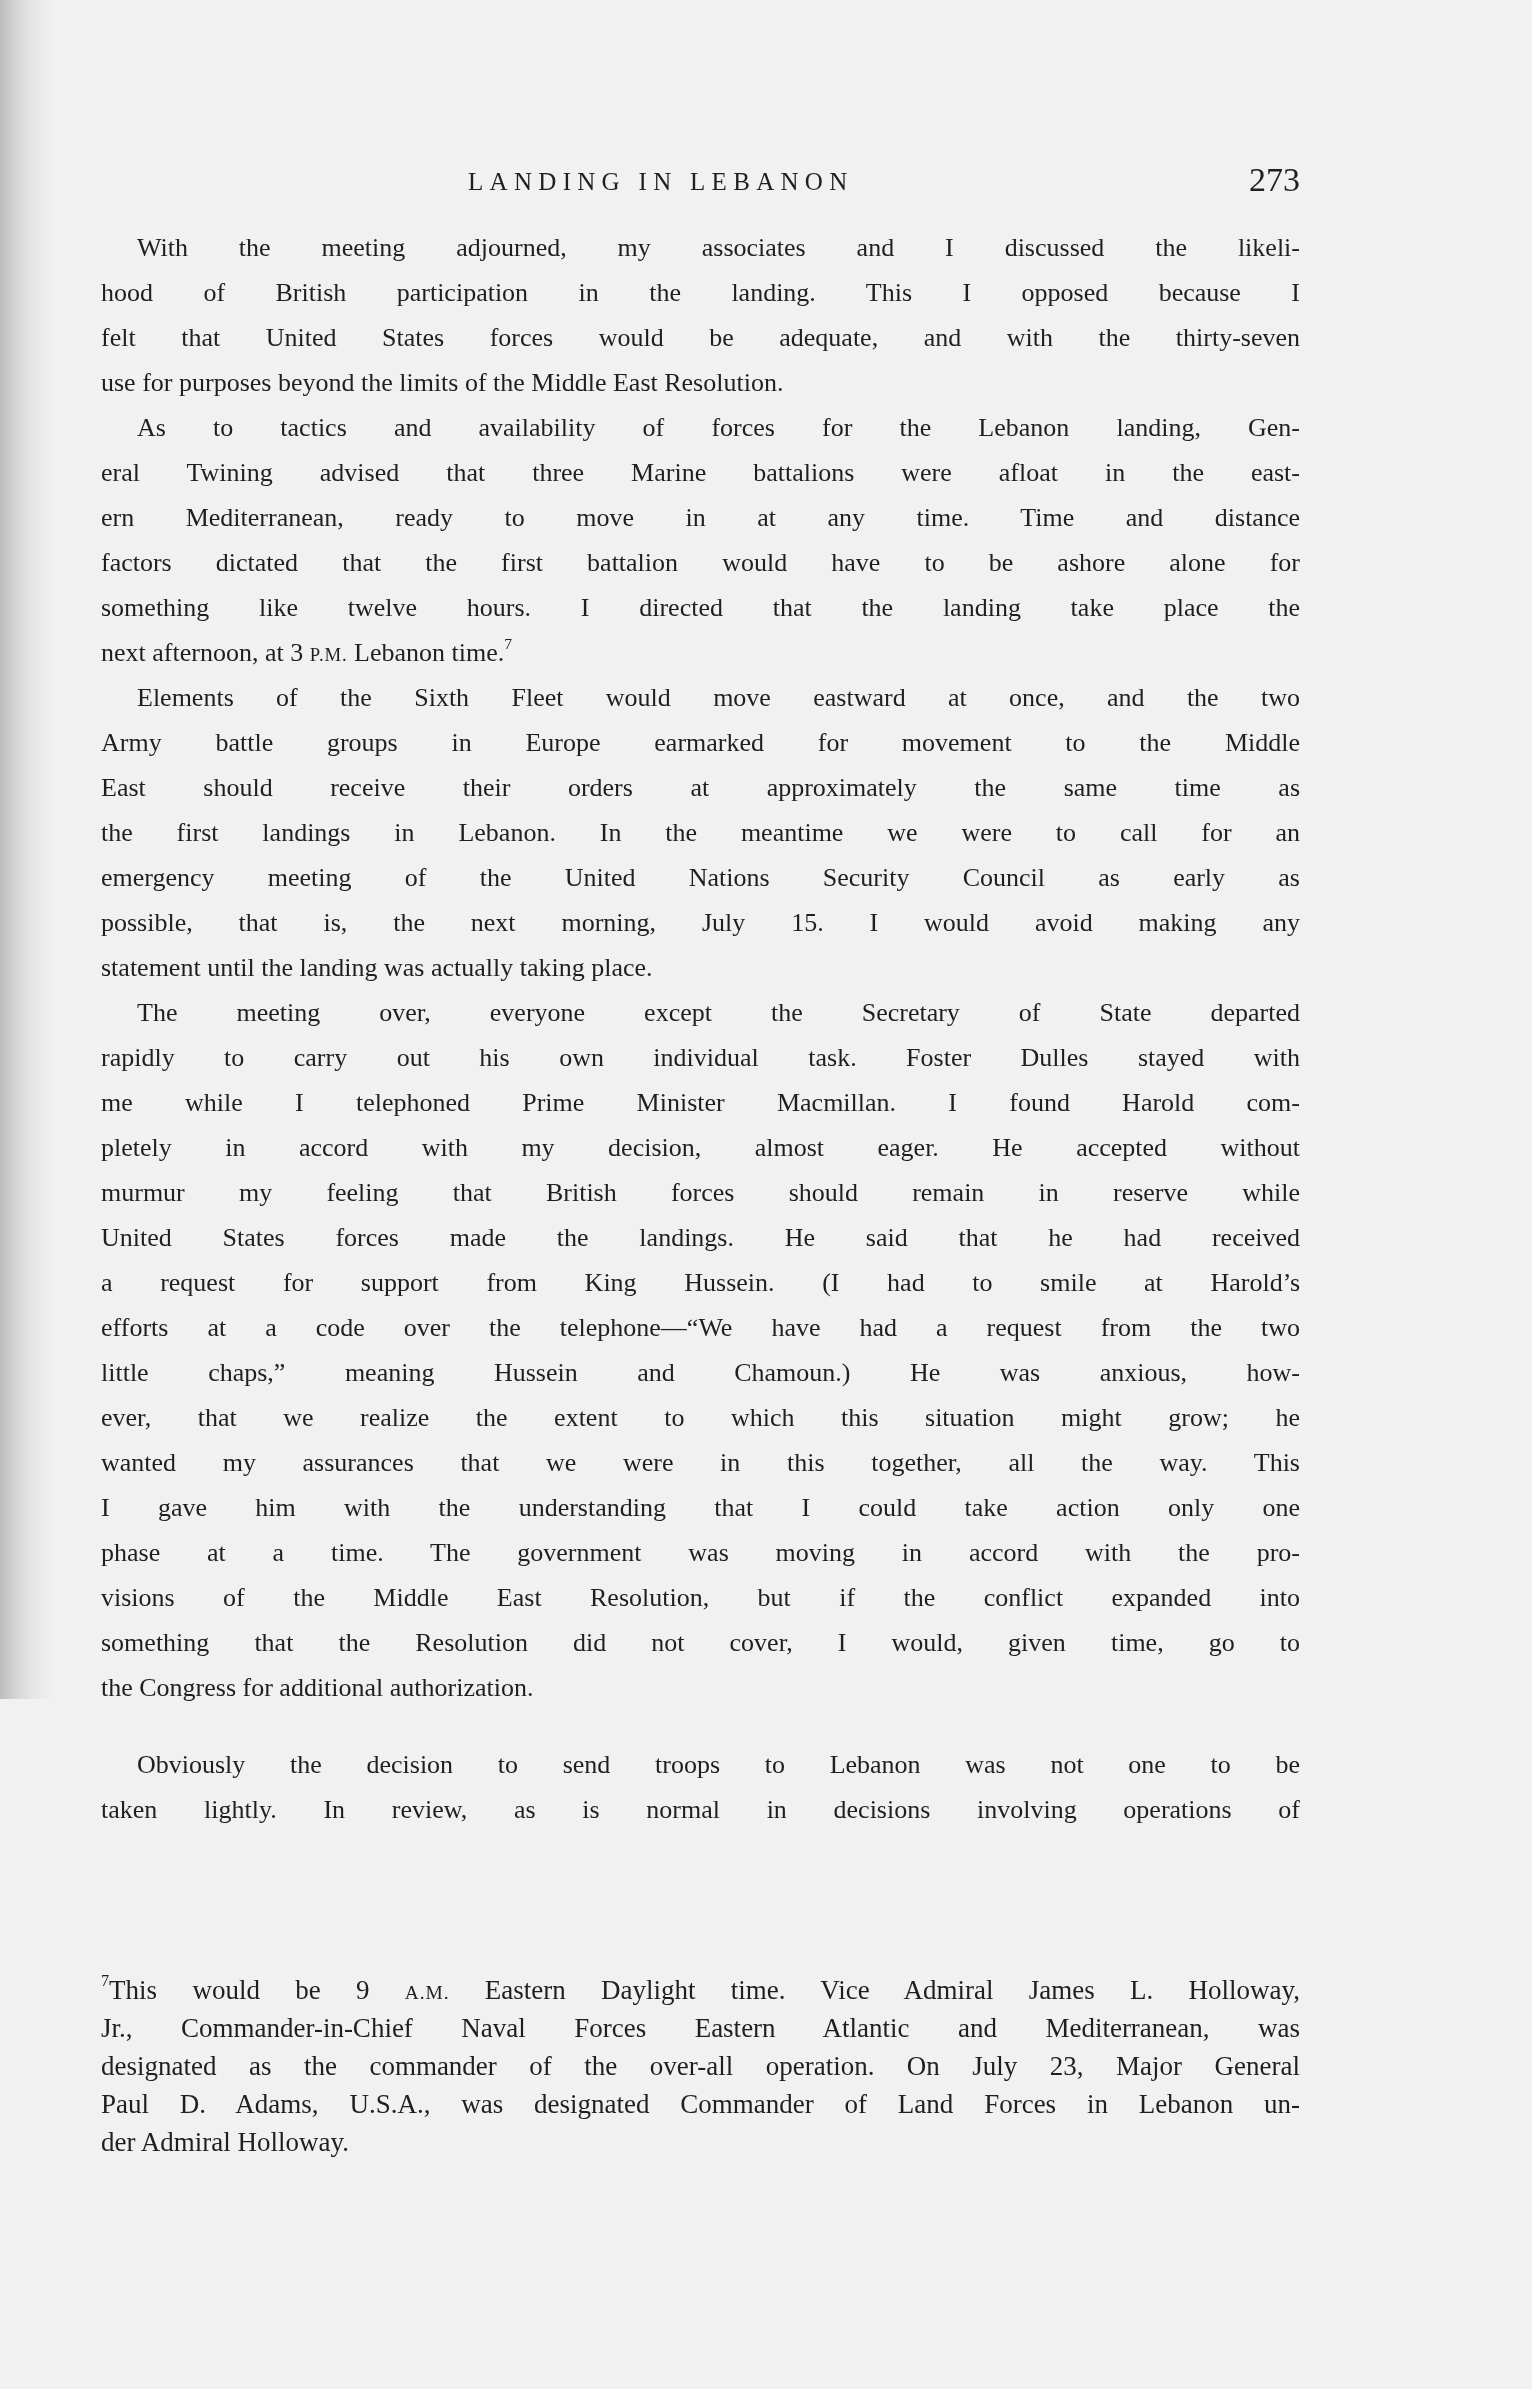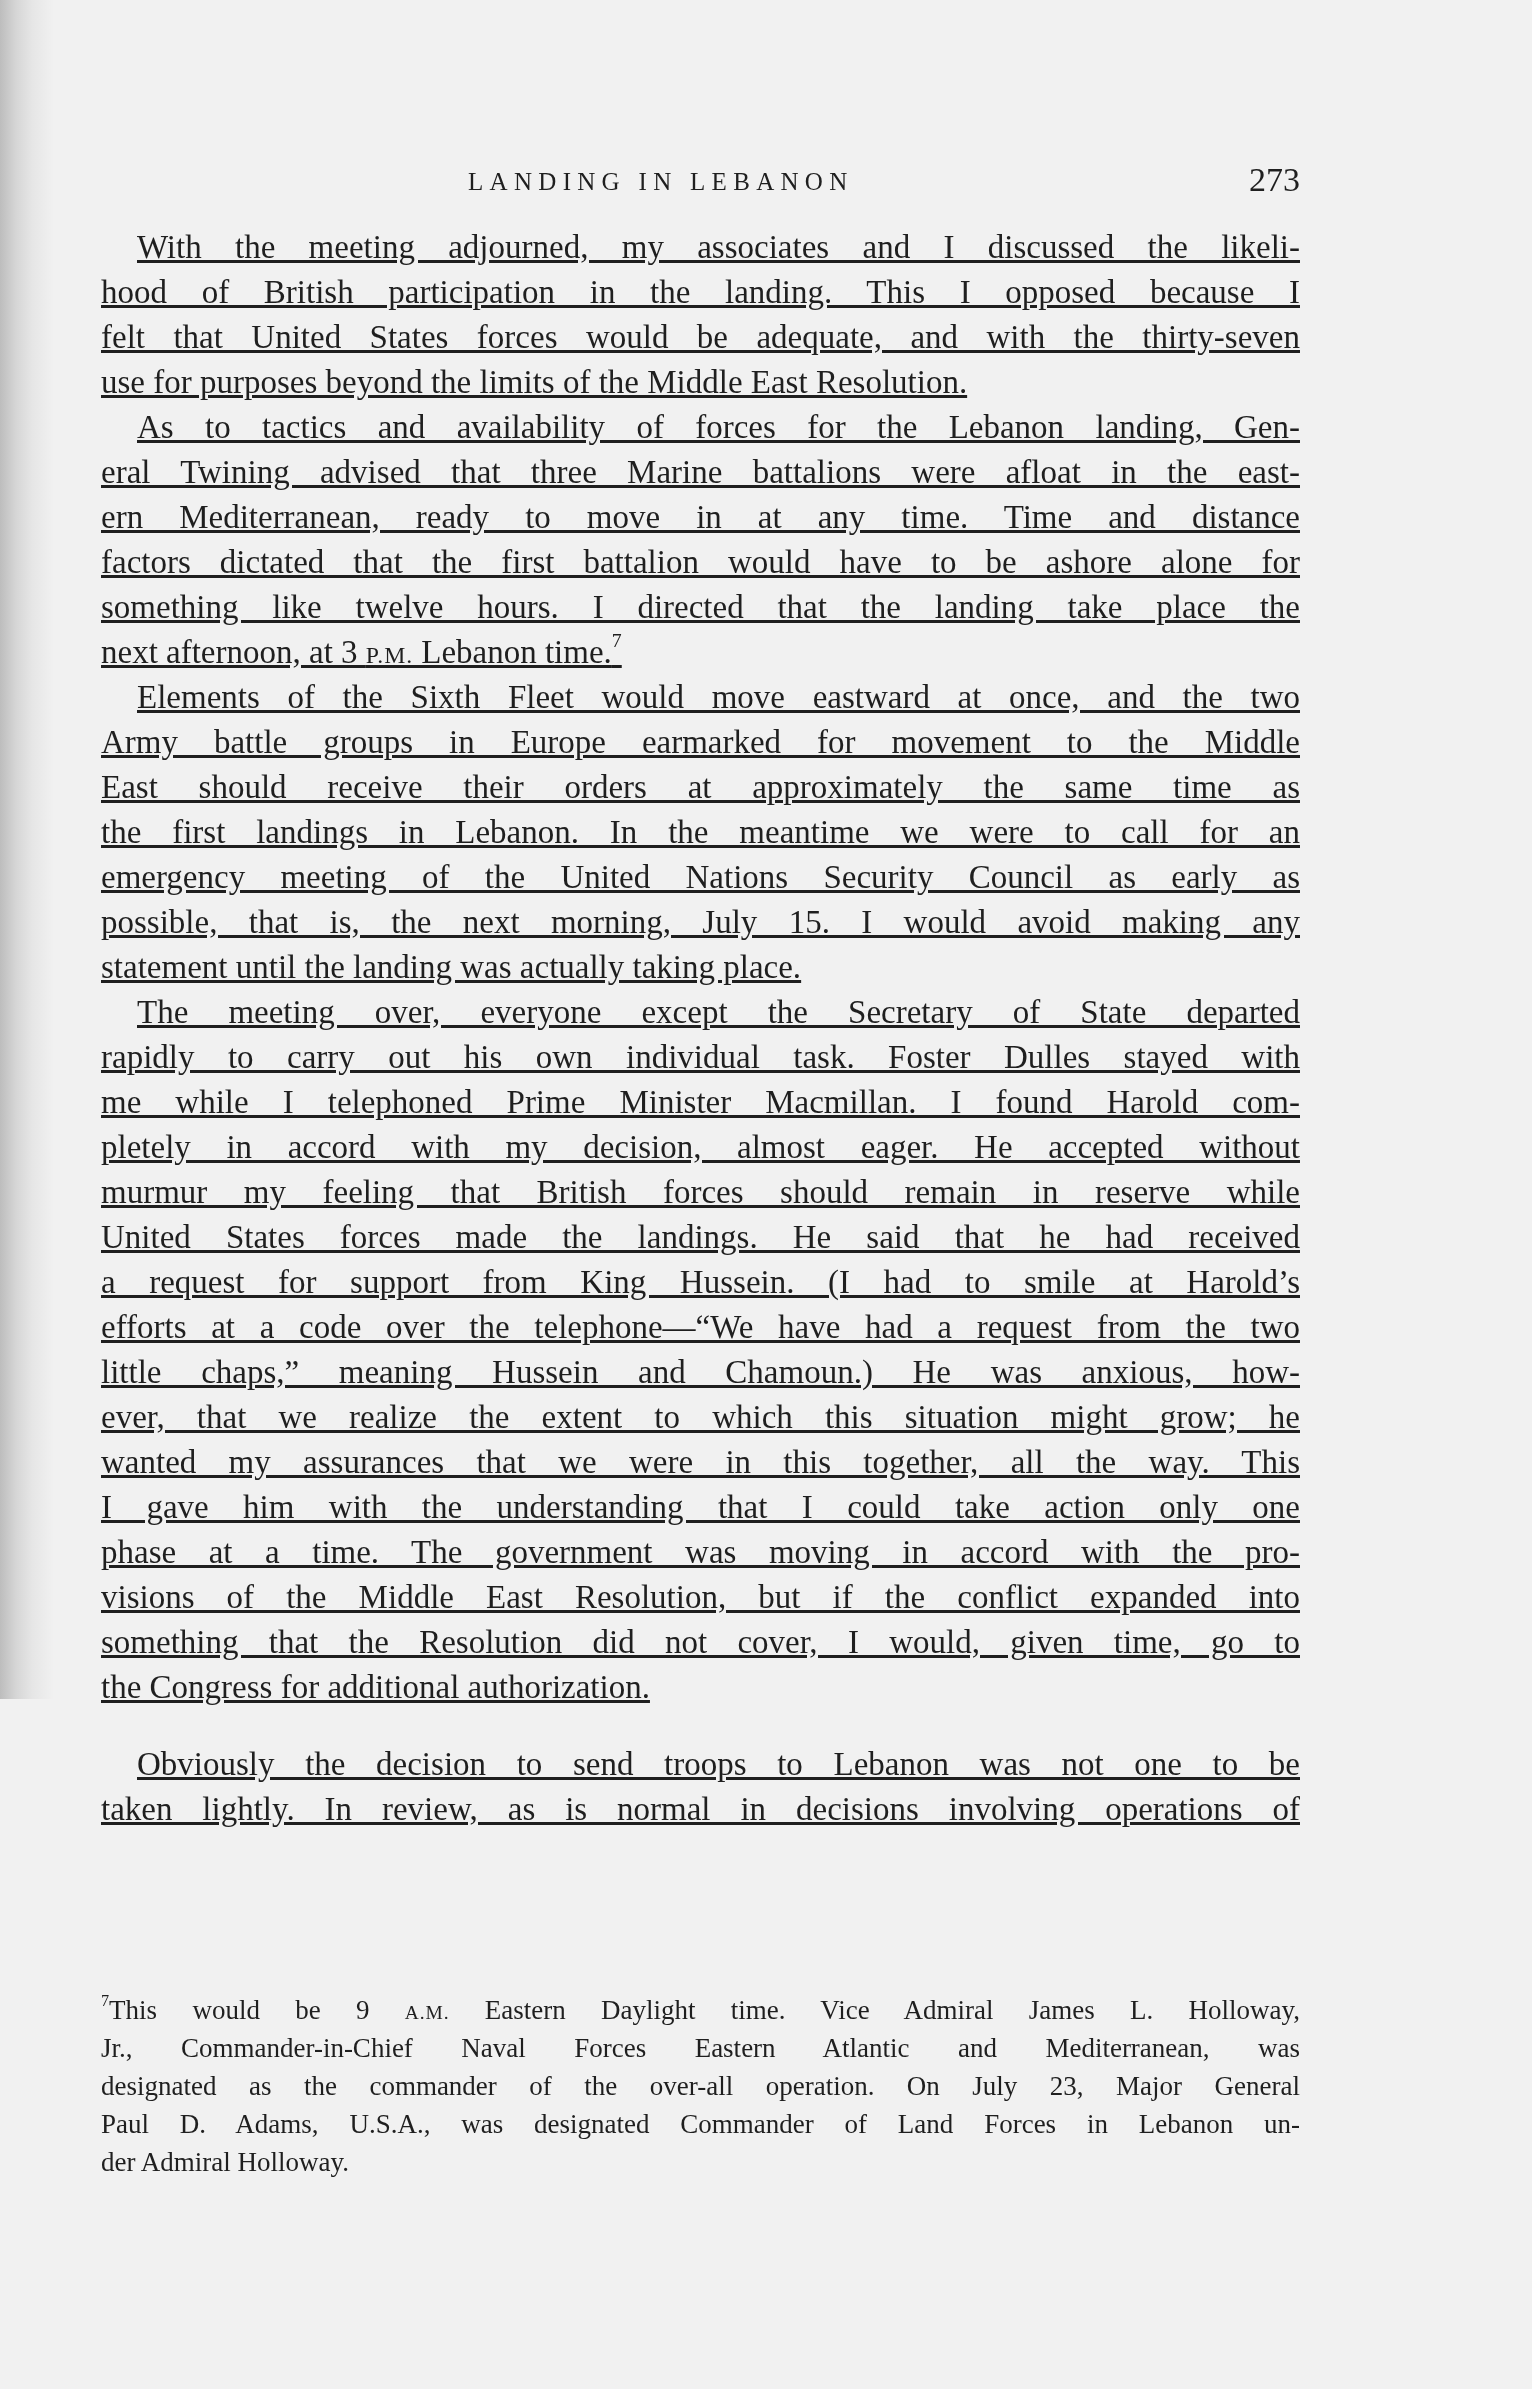--- a/index.html
+++ b/index.html
@@ -32,32 +32,31 @@
     font-size: 34px;
     text-align: center;
   }
   .body-text {
     position: absolute; left: 101px; top: 225px; width: 1199px;
   }
   .line {
     display: block;
     height: 45px;
     line-height: 45px;
-    font-size: 33px;
+    font-size: 26px;
     text-align: justify;
     text-align-last: justify;
     white-space: nowrap;
     overflow: visible;
-    text-decoration: underline;
   }
   .line.last { text-align-last: left; }
   .line.indent { padding-left: 36px; }
   .para-gap { height: 32px; }
   .footnotes {
-    position: absolute; left: 101px; top: 1971px; width: 1199px; margin-top: 20px;
+    position: absolute; left: 101px; top: 1971px; width: 1199px;
   }
   .fn-line {
     display: block;
     height: 38px;
     line-height: 38px;
     font-size: 27px;
     text-align: justify;
     text-align-last: justify;
     white-space: nowrap;
   }

